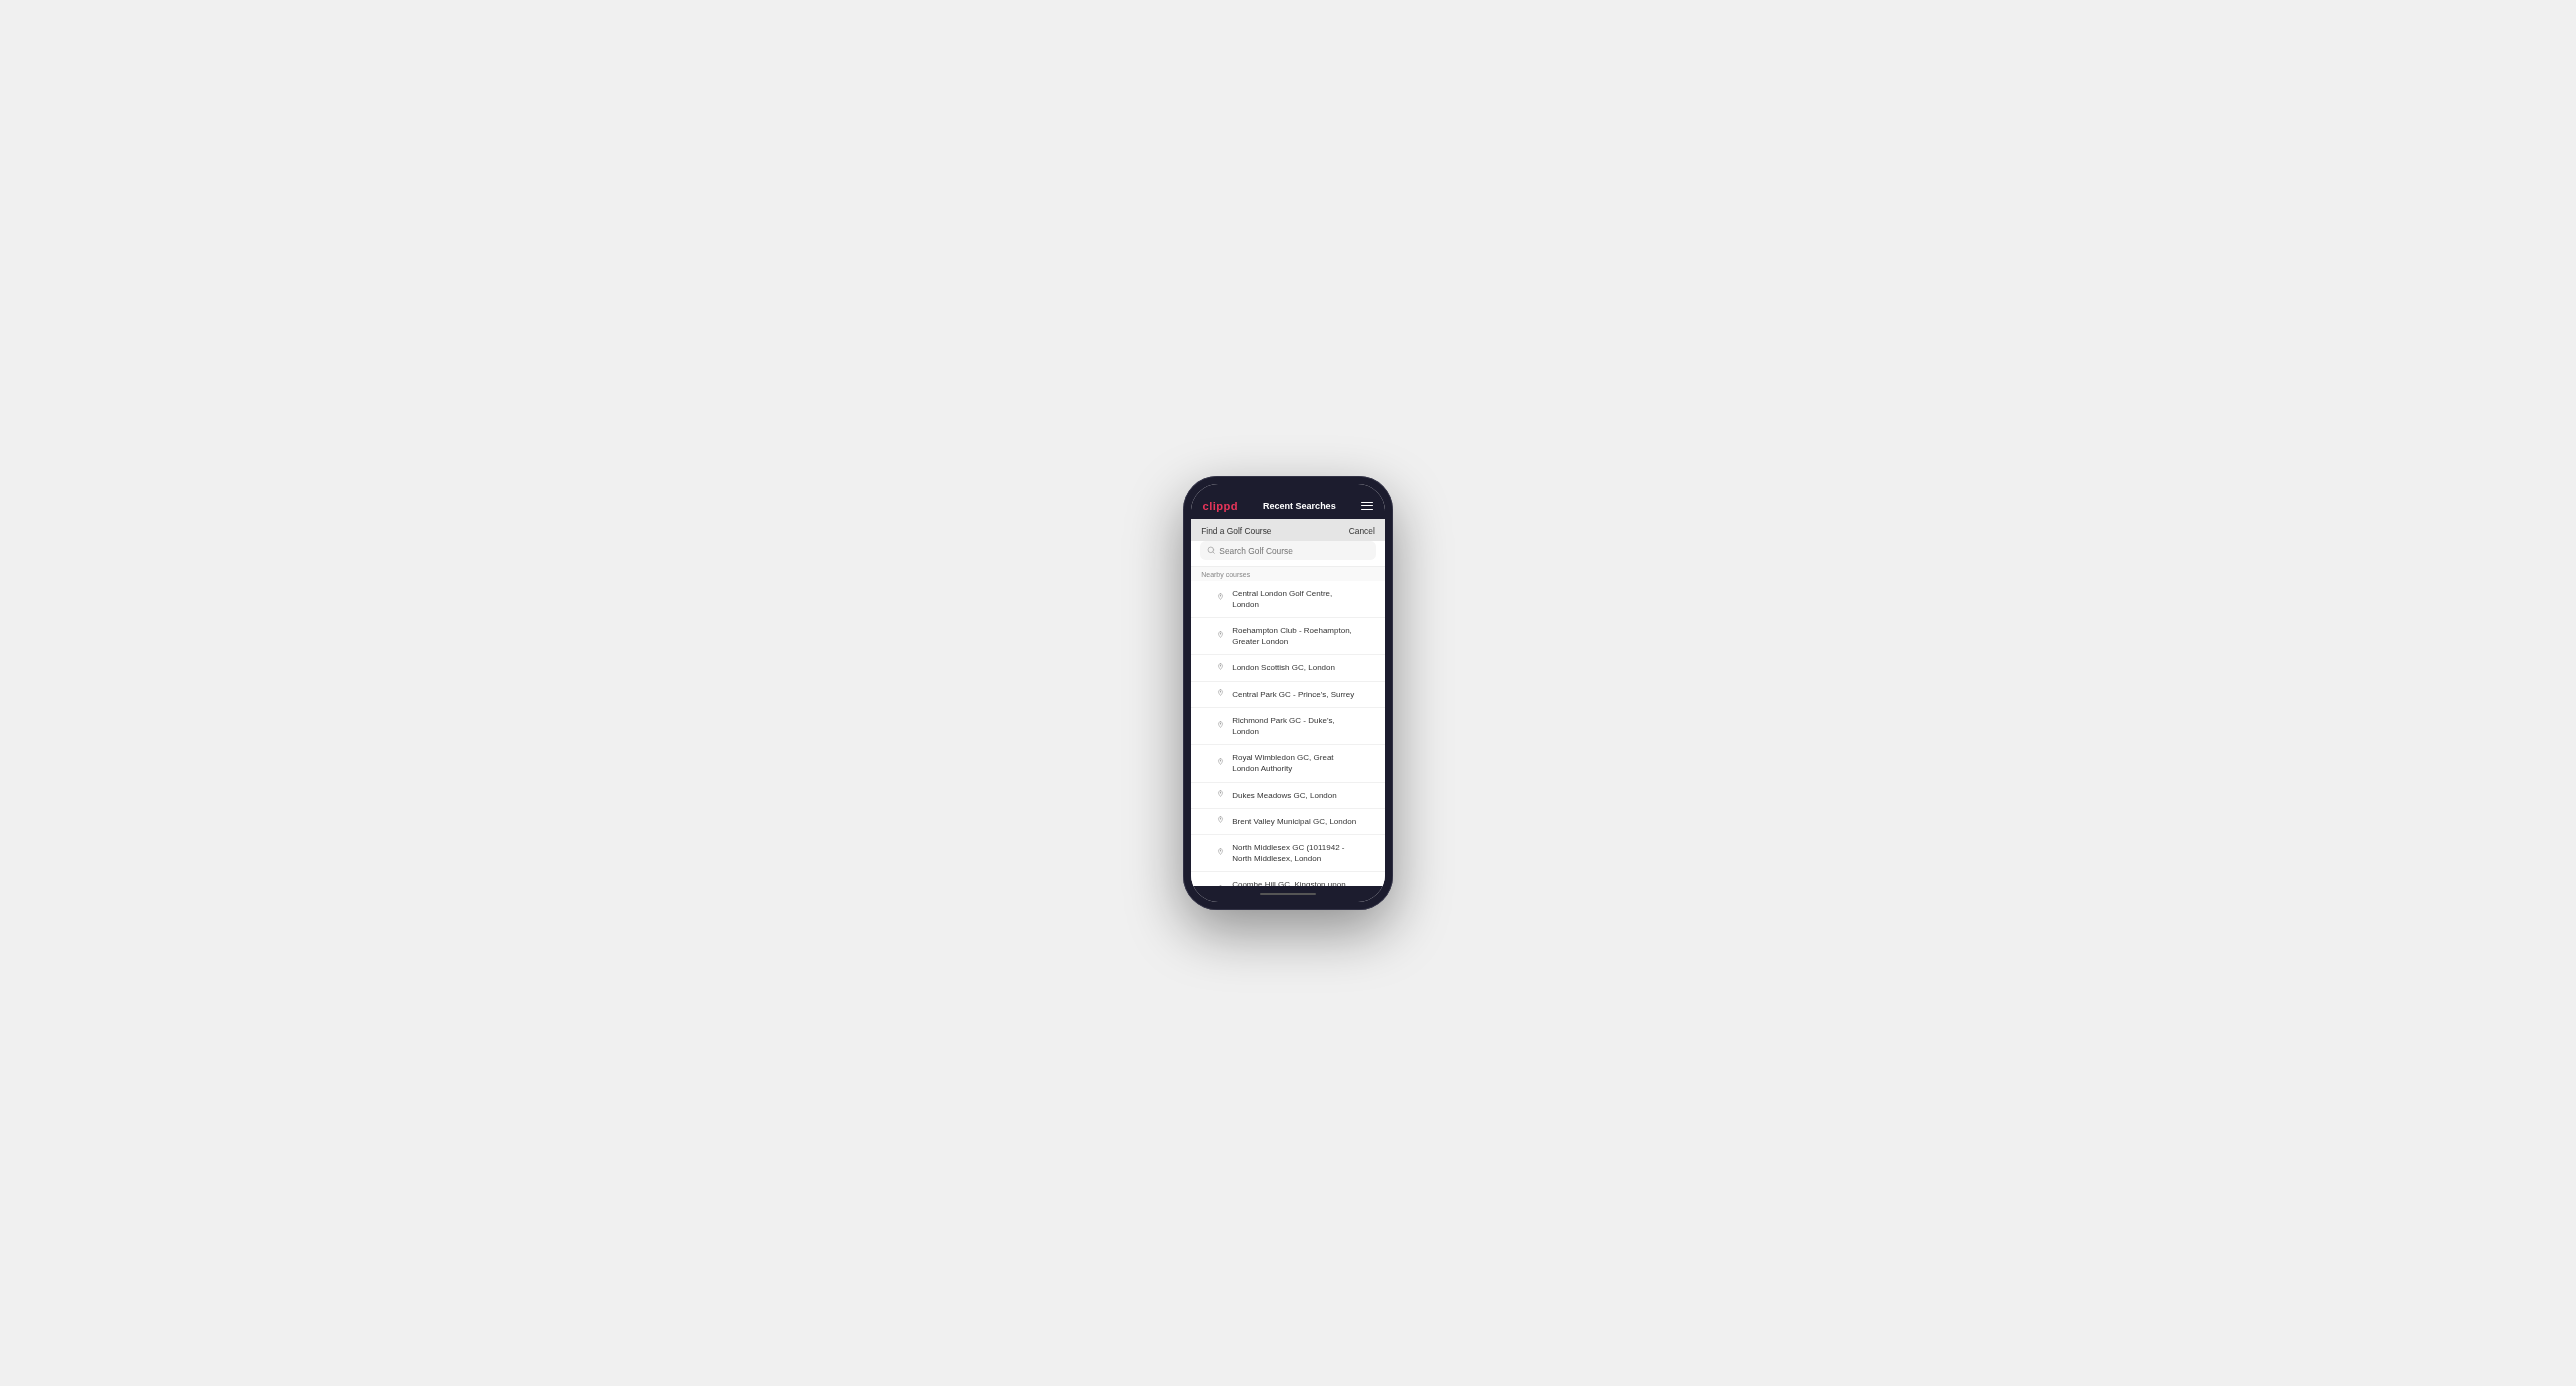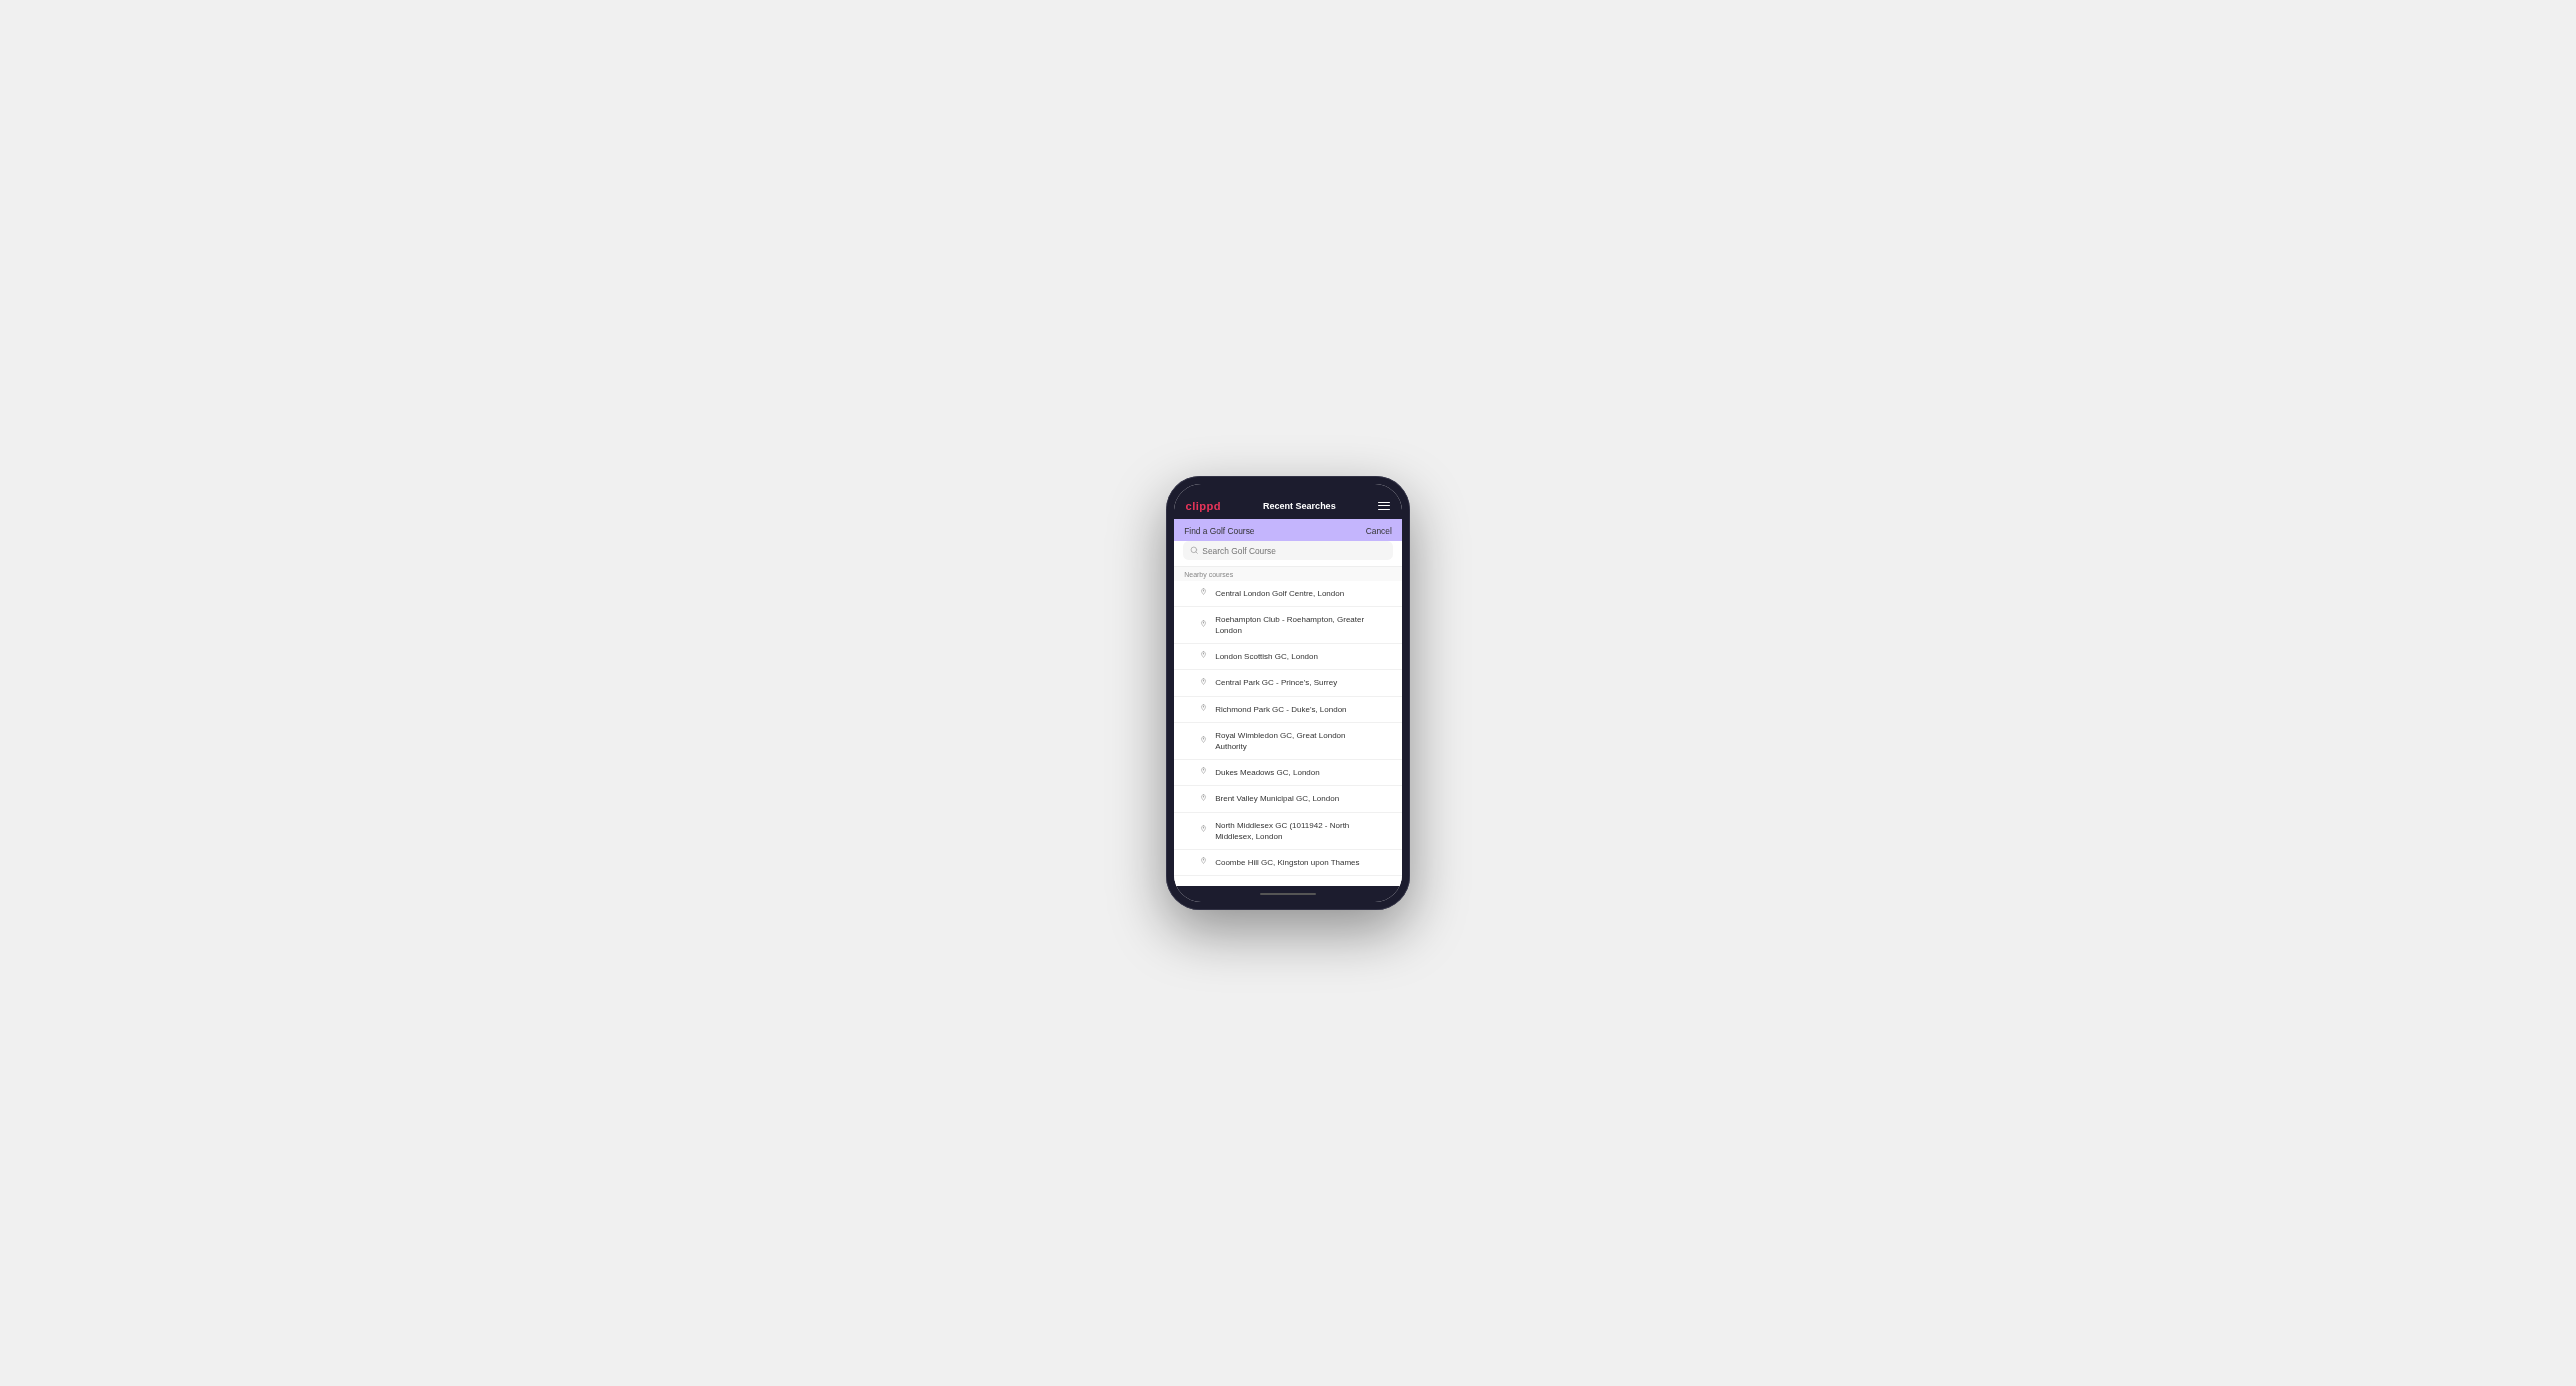--- a/index.html
+++ b/index.html
@@ -5,21 +5,21 @@
     * { margin: 0; padding: 0; box-sizing: border-box; }
     body {
       background: #f0f0f0;
       display: flex;
       justify-content: center;
       align-items: center;
       min-height: 100vh;
       font-family: -apple-system, BlinkMacSystemFont, 'Segoe UI', sans-serif;
     }
     .phone-outer {
-      width: 244px;
+      width: 210px;
       height: 434px;
       background: #1c1c2e;
       border-radius: 34px;
       padding: 8.4px;
       box-shadow: 0 21px 56px rgba(0,0,0,0.4), inset 0 0 0 0.7px #3a3a4e;
       position: relative;
     }
     .phone-inner {
       width: 100%;
       height: 100%;
@@ -71,21 +71,21 @@
       background: #fff;
       overflow-y: auto;
       display: flex;
       flex-direction: column;
     }
     .find-bar {
       display: flex;
       align-items: center;
       justify-content: space-between;
       padding: 7px 9.8px 5.6px;
-      background: #c4b5fd;
+      background: #e5e5e5;
       flex-shrink: 0;
     }
     .find-label {
       color: #333;
       font-size: 8.4px;
     }
     .cancel-btn {
       color: #333;
       font-size: 8.4px;
       cursor: pointer;

